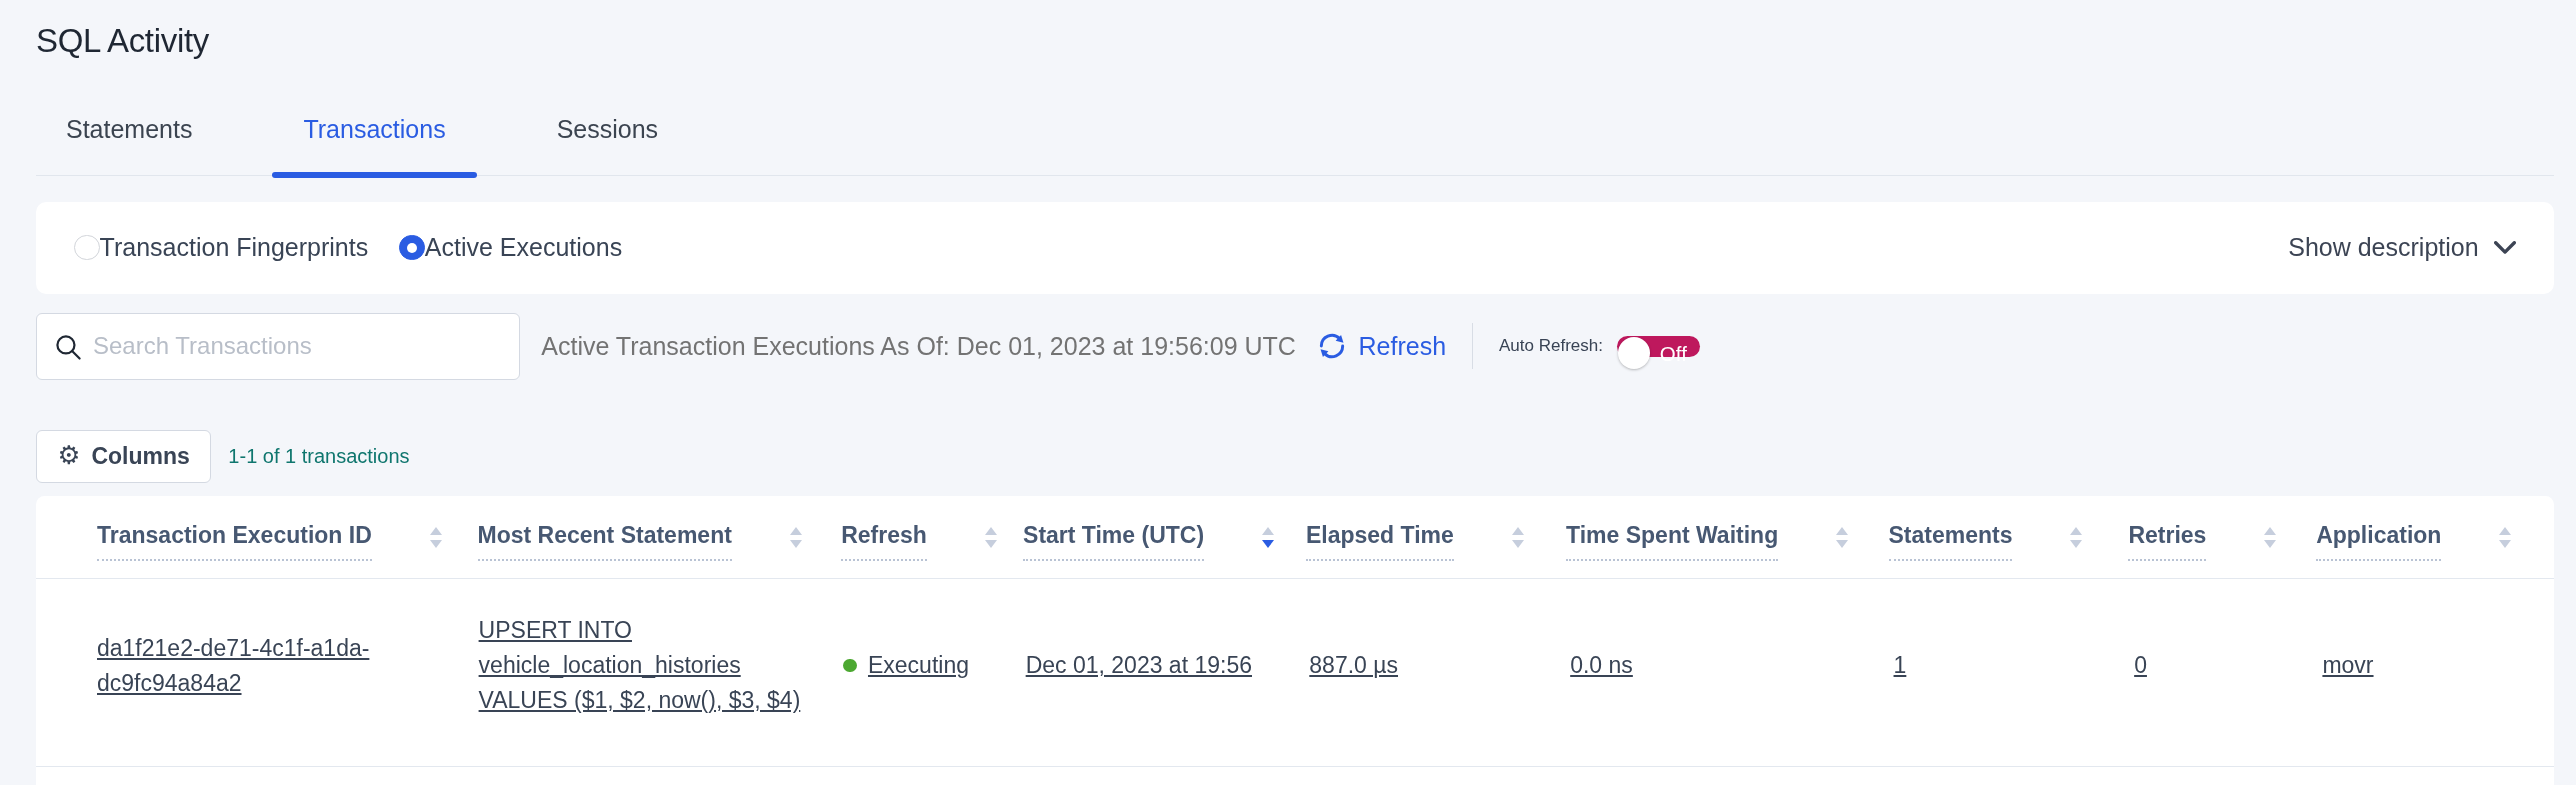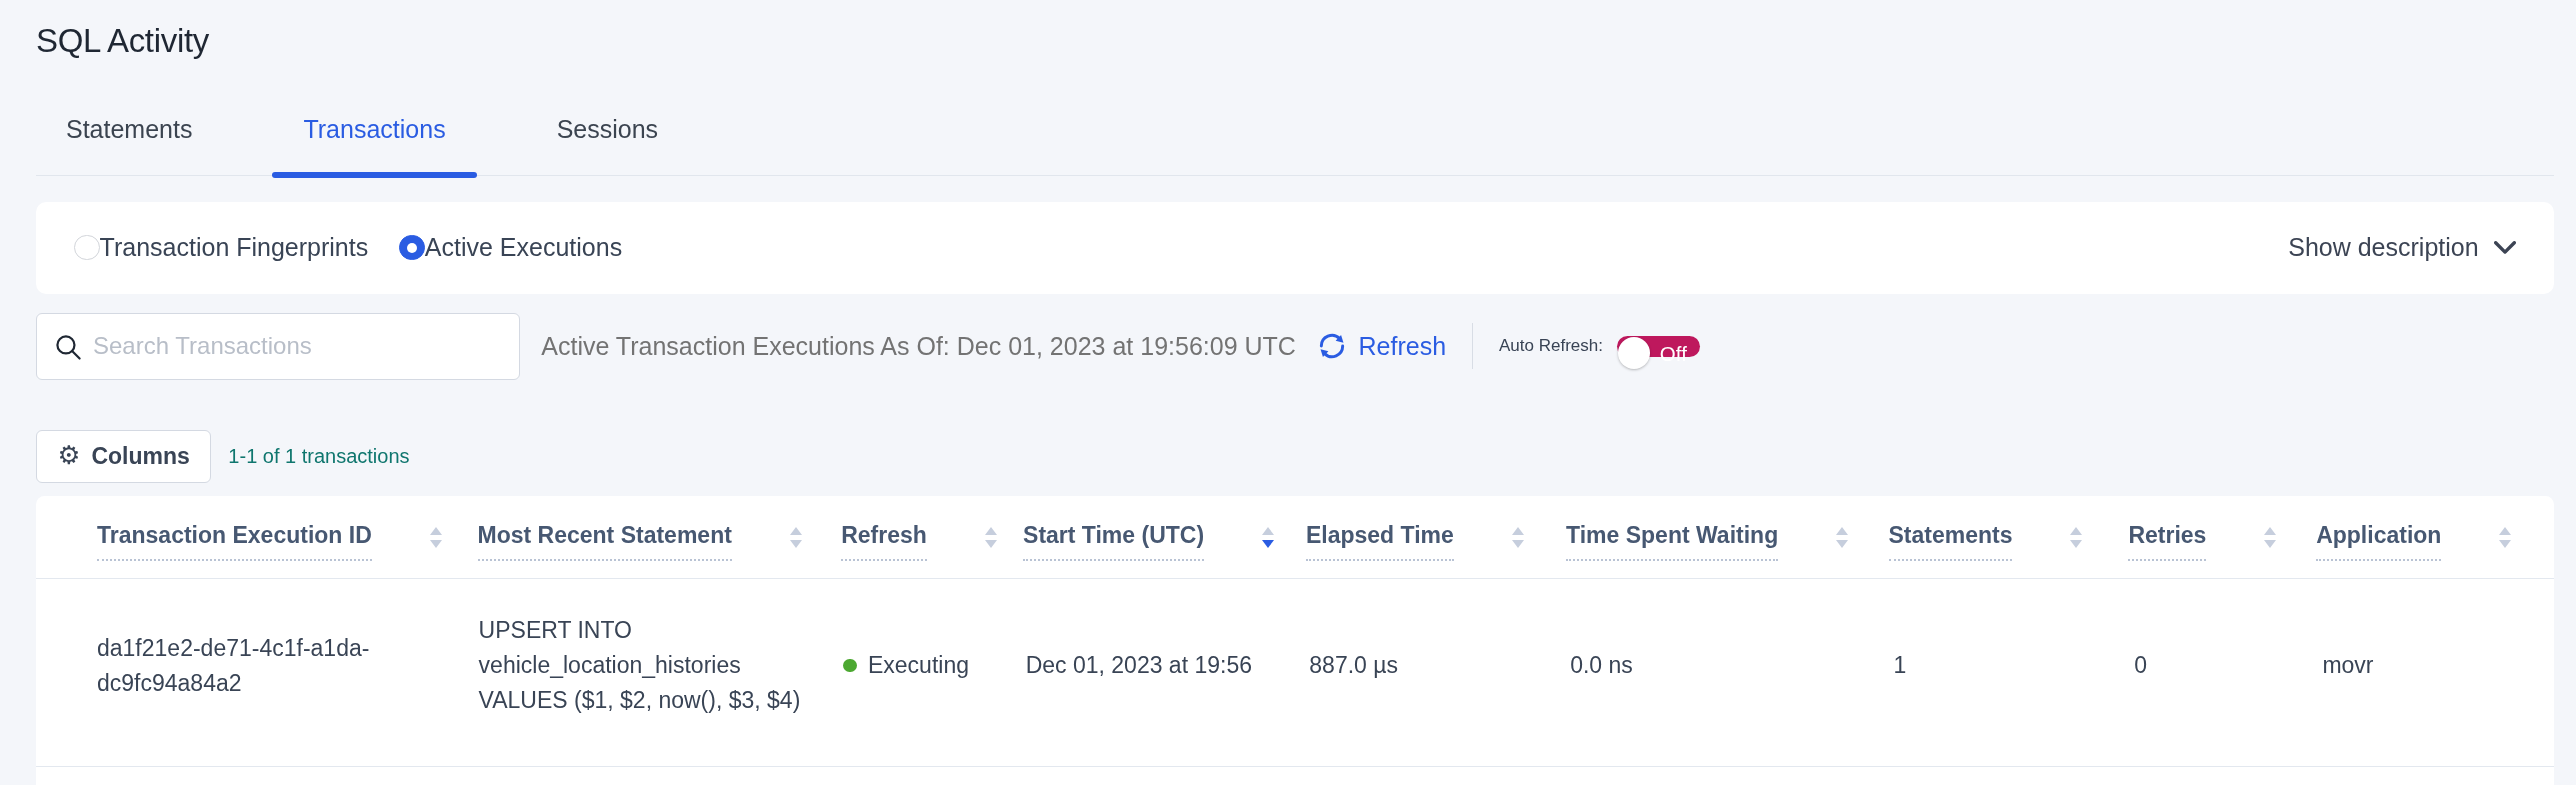--- a/index.html
+++ b/index.html
@@ -244,20 +244,21 @@
     border-top: 8.5px solid #c6cedd;
   }
   .th.sort-desc .tri-down { border-top-color: #2a5ce2; }
   .trow {
     padding: 34px 25.6px 48px 61px;
     border-bottom: 1.7px solid #e3e8ef;
     align-items: center;
     font-size: 23px;
     line-height: 35px;
     color: #394455;
+    text-decoration: underline;
   }
   .cell { padding-right: 38px; }
   .cell-id { padding-right: 60px; cursor: pointer; }
   .status-cell { display: flex; align-items: center; gap: 11px; }
   .status-dot {
     width: 13.7px; height: 13.7px;
     border-radius: 50%;
     background: #4ca831;
     flex: none;
   }

